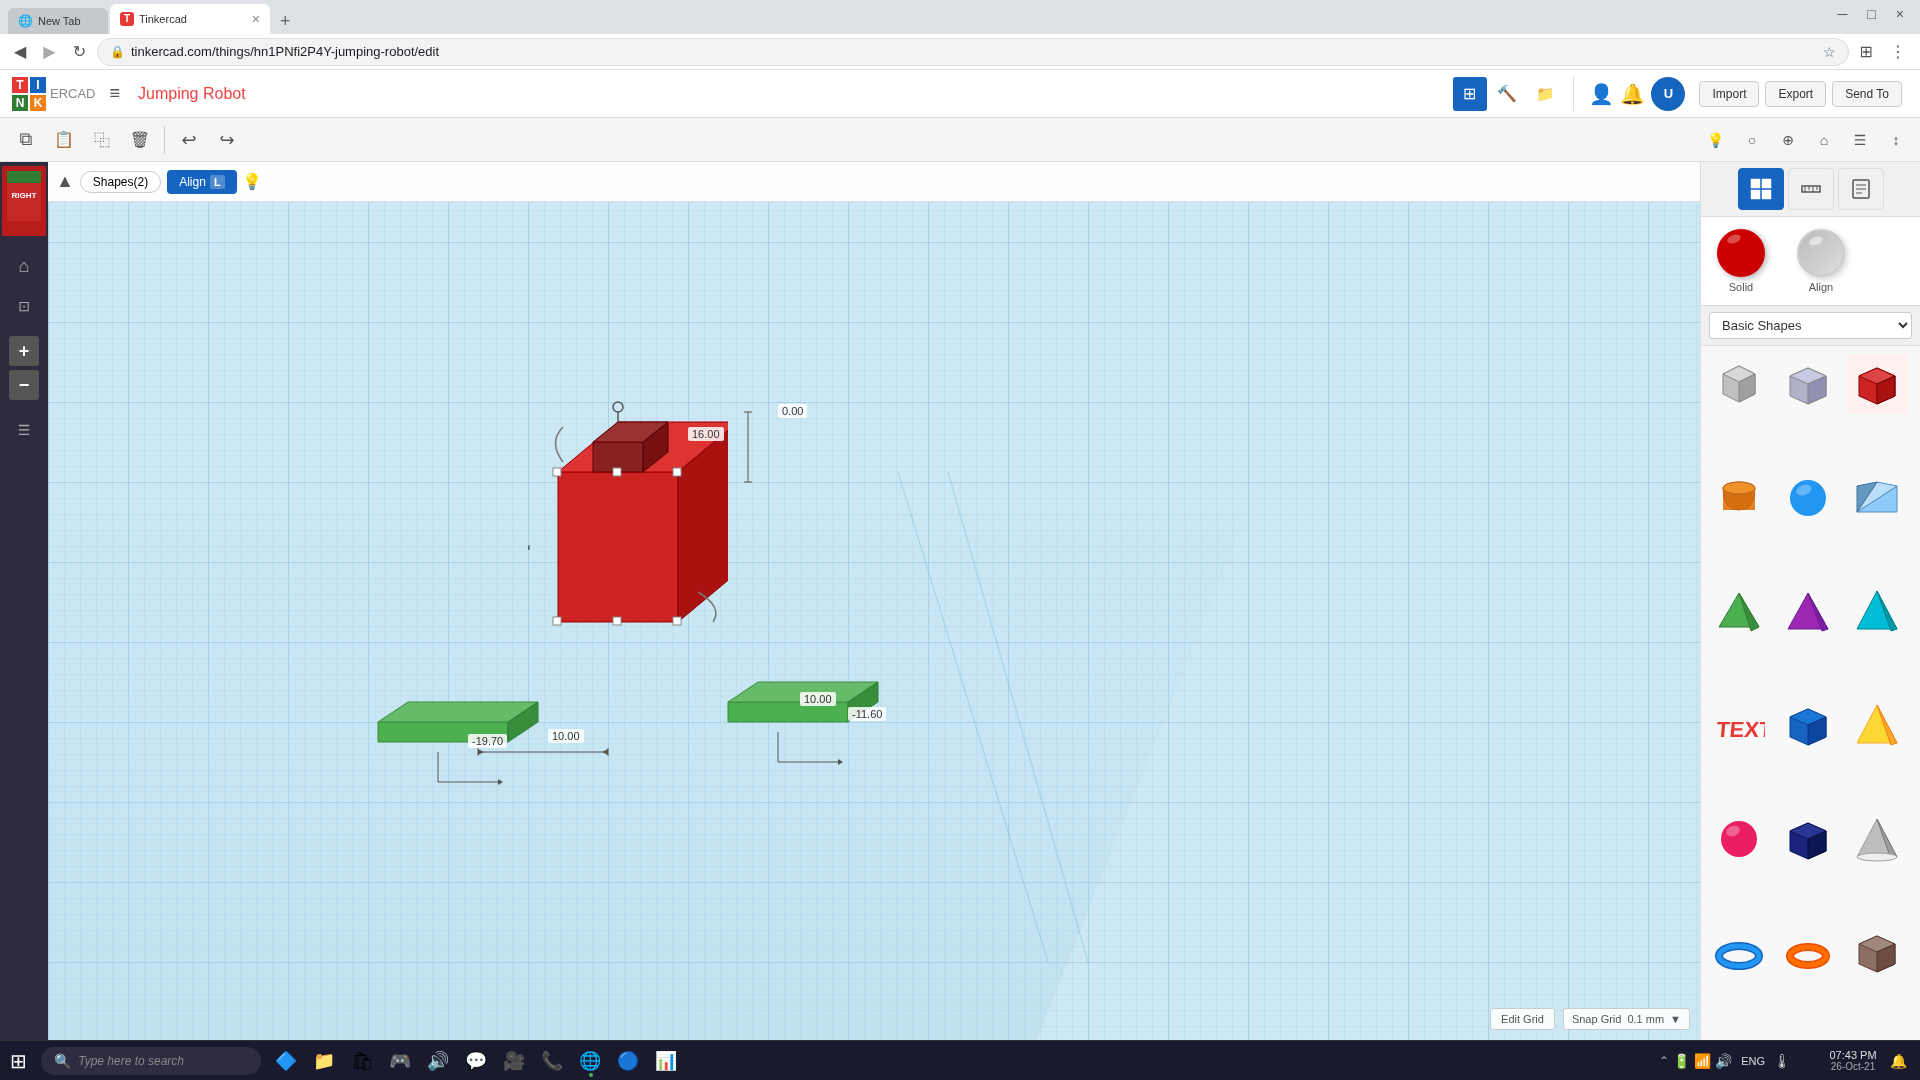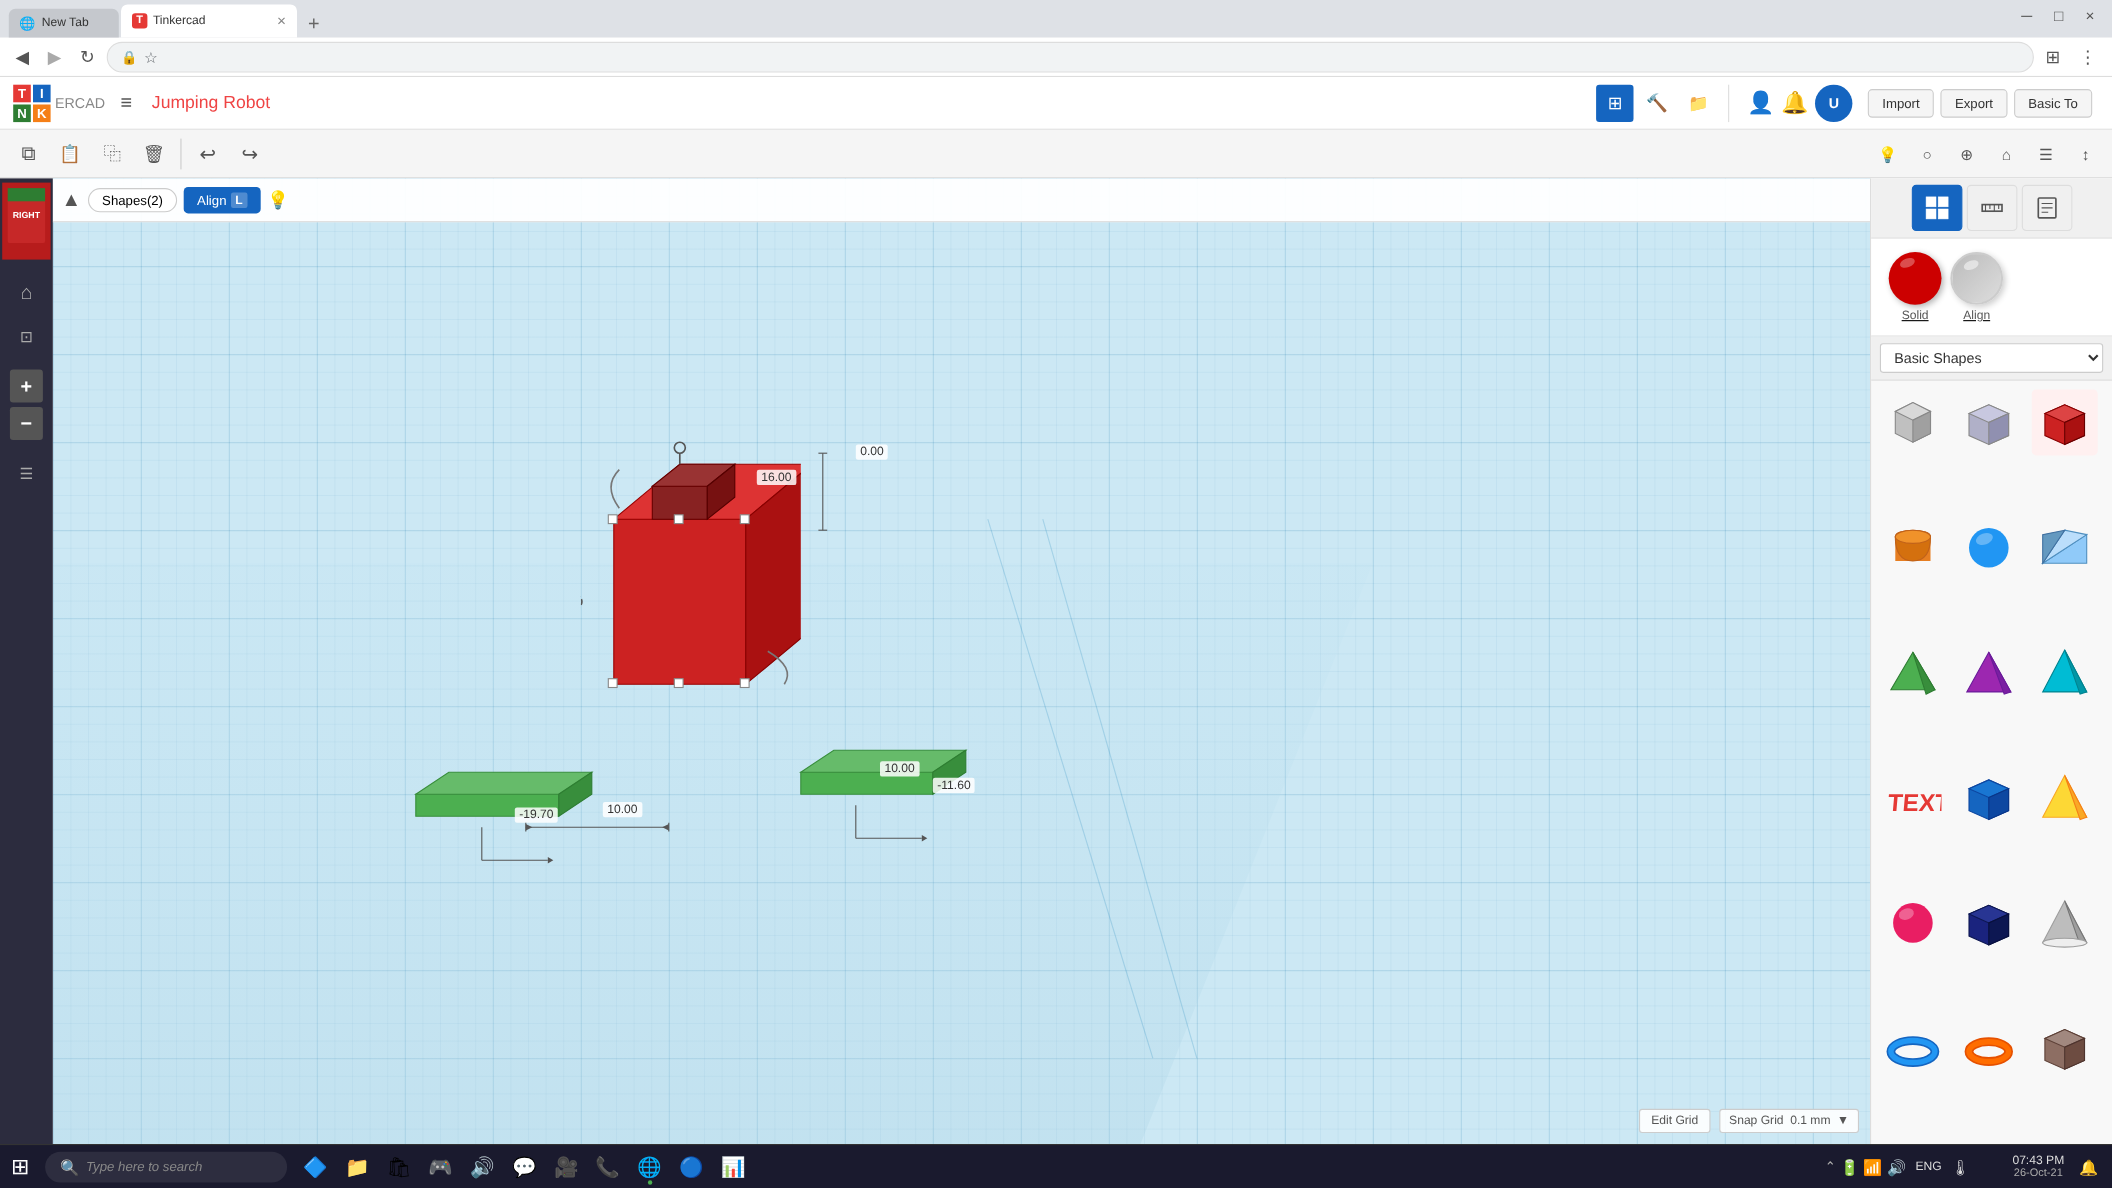--- a/index.html
+++ b/index.html
@@ -29,20 +29,21 @@
     <button style="background:none; border:none; cursor:pointer; font-size:14px; color:#555; padding:2px 8px; border-radius:2px;">×</button>
   </div>
 </div>
 
 <div style="background:#ffffff; height:36px; display:flex; align-items:center; padding:0 8px; gap:5px; border-bottom:1px solid #ddd;">
   <button style="background:none; border:none; color:#555; font-size:16px; cursor:pointer; padding:3px 6px; border-radius:50%;">◀</button>
   <button style="background:none; border:none; color:#aaa; font-size:16px; cursor:pointer; padding:3px 6px; border-radius:50%;">▶</button>
   <button style="background:none; border:none; color:#555; font-size:16px; cursor:pointer; padding:3px 6px; border-radius:50%;">↻</button>
   <div style="flex:1; height:28px; background:#f1f3f4; border:1px solid #ddd; border-radius:14px; display:flex; align-items:center; padding:0 12px; gap:6px;">
     <span style="color:#5f6368; font-size:12px;">🔒</span>
+    <span style="font-size:13px; color:#202124; flex:1;">tinkercad.com/things/hn1PNfi2P4Y-jumping-robot/edit</span>
     <span style="color:#5f6368; font-size:14px; cursor:pointer;">☆</span>
   </div>
   <button style="background:none; border:none; color:#555; font-size:16px; cursor:pointer; padding:3px 6px;">⊞</button>
   <button style="background:none; border:none; color:#555; font-size:16px; cursor:pointer; padding:3px 6px;">⋮</button>
 </div>
 
 <div style="display:flex; flex-direction:column; height:calc(1080px - 70px - 40px);">
 
   <div style="background:#ffffff; border-bottom:1px solid #ddd; height:48px; display:flex; align-items:center; padding:0 10px; gap:8px;">
 
@@ -74,21 +75,21 @@
       <button style="background:none; border:none; border-radius:3px; width:34px; height:34px; display:flex; align-items:center; justify-content:center; cursor:pointer; color:#555; font-size:16px;">🔨</button>
       <button style="background:none; border:none; border-radius:3px; width:34px; height:34px; display:flex; align-items:center; justify-content:center; cursor:pointer; color:#555; font-size:15px;">📁</button>
     </div>
     <div style="display:flex; align-items:center; gap:6px; padding:0 8px;">
       <button style="background:none; border:none; cursor:pointer; font-size:20px; color:#555;">👤</button>
       <button style="background:none; border:none; cursor:pointer; font-size:20px; color:#555;">🔔</button>
       <div style="width:34px; height:34px; border-radius:50%; background:#1565c0; display:flex; align-items:center; justify-content:center; color:white; font-size:13px; font-weight:bold; cursor:pointer;">U</div>
 
       <button style="background:#f5f5f5; border:1px solid #ccc; border-radius:4px; padding:5px 12px; font-size:12px; cursor:pointer; color:#333; margin-left:8px;">Import</button>
       <button style="background:#f5f5f5; border:1px solid #ccc; border-radius:4px; padding:5px 12px; font-size:12px; cursor:pointer; color:#333;">Export</button>
-      <button style="background:#f5f5f5; border:1px solid #ccc; border-radius:4px; padding:5px 12px; font-size:12px; cursor:pointer; color:#333;">Basic To</button>
+      <button style="background:#f5f5f5; border:1px solid #ccc; border-radius:4px; padding:5px 12px; font-size:12px; cursor:pointer; color:#333;">Send To</button>
     </div>
   </div>
 
   <div style="display:flex; align-items:center; background:#f5f5f5; border-bottom:1px solid #ddd; height:44px; padding:0 8px; gap:2px;">
     <button title="Copy" style="background:none; border:none; cursor:pointer; width:36px; height:36px; display:flex; align-items:center; justify-content:center; border-radius:4px; color:#555; font-size:18px;">⧉</button>
     <button title="Paste" style="background:none; border:none; cursor:pointer; width:36px; height:36px; display:flex; align-items:center; justify-content:center; border-radius:4px; color:#555; font-size:16px;">📋</button>
     <button title="Duplicate" style="background:none; border:none; cursor:pointer; width:36px; height:36px; display:flex; align-items:center; justify-content:center; border-radius:4px; color:#555; font-size:16px;">⿻</button>
     <button title="Delete" style="background:none; border:none; cursor:pointer; width:36px; height:36px; display:flex; align-items:center; justify-content:center; border-radius:4px; color:#555; font-size:16px;">🗑</button>
     <div style="width:1px; height:28px; background:#ccc; margin:0 4px;"></div>
     <button title="Undo" style="background:none; border:none; cursor:pointer; width:36px; height:36px; display:flex; align-items:center; justify-content:center; border-radius:4px; color:#555; font-size:18px;">↩</button>
@@ -278,21 +279,21 @@
         <button style="background:none; border:1px solid #ddd; border-radius:4px; width:46px; height:42px; display:flex; align-items:center; justify-content:center; cursor:pointer; color:#555; font-size:20px;">
           <svg width="22" height="22" viewBox="0 0 22 22">
             <rect x="3" y="2" width="16" height="18" fill="none" stroke="#555" stroke-width="1.5" rx="1"></rect>
             <line x1="6" y1="7" x2="16" y2="7" stroke="#555" stroke-width="1"></line>
             <line x1="6" y1="11" x2="16" y2="11" stroke="#555" stroke-width="1"></line>
             <line x1="6" y1="15" x2="12" y2="15" stroke="#555" stroke-width="1"></line>
           </svg>
         </button>
       </div>
 
-      <div style="display:flex; align-items:center; gap:8px; padding:12px 16px; border-bottom:1px solid #ddd; background:white;text-decoration:underline;">
+      <div style="display:flex; align-items:center; gap:32px; padding:12px 16px; border-bottom:1px solid #ddd; background:white;">
         <div style="display:flex; flex-direction:column; align-items:center; gap:4px; cursor:pointer;">
           <div style="width:48px; height:48px; border-radius:50%; background:#cc0000; box-shadow:2px 2px 6px rgba(0,0,0,0.3); position:relative;">
 
             <div style="position:absolute; top:6px; left:10px; width:14px; height:8px; background:rgba(255,255,255,0.3); border-radius:50%; transform:rotate(-20deg);"></div>
           </div>
           <span style="font-size:11px; color:#555;">Solid</span>
         </div>
         <div style="display:flex; flex-direction:column; align-items:center; gap:4px; cursor:pointer;">
           <div style="width:48px; height:48px; border-radius:50%; background:linear-gradient(135deg, #bbb, #ddd); box-shadow:2px 2px 6px rgba(0,0,0,0.2); position:relative; border:2px solid #ccc;">
             <div style="position:absolute; top:6px; left:10px; width:14px; height:8px; background:rgba(255,255,255,0.5); border-radius:50%; transform:rotate(-20deg);"></div>

